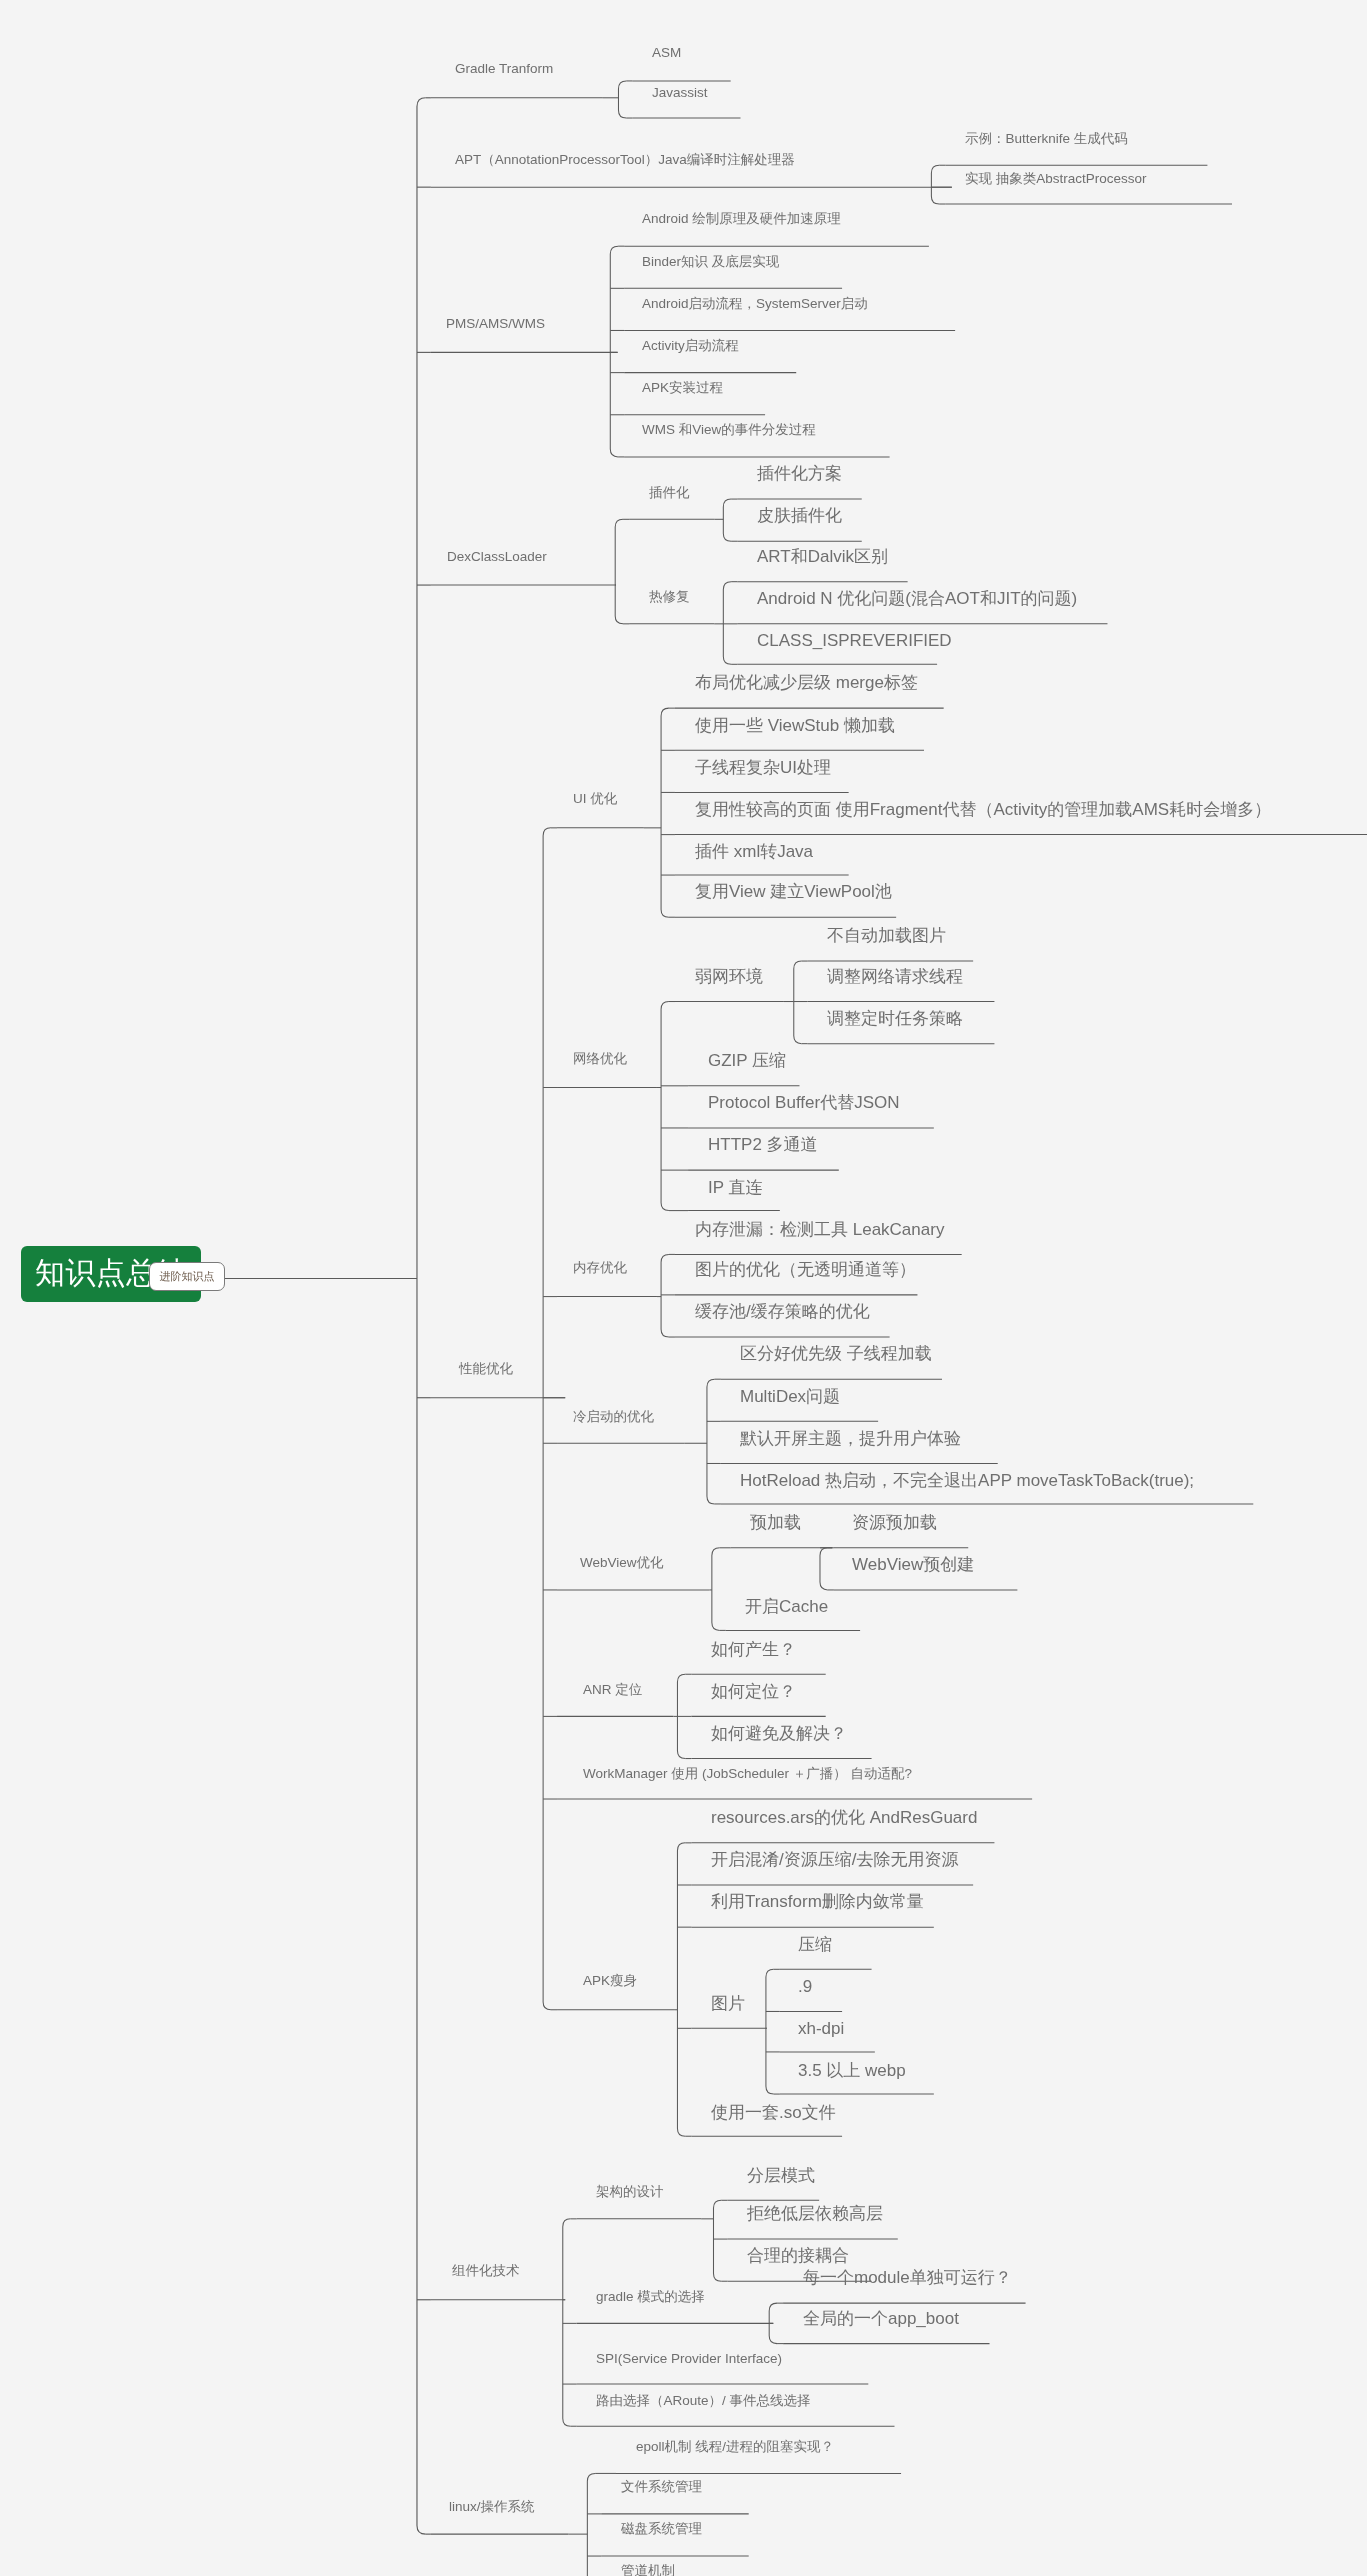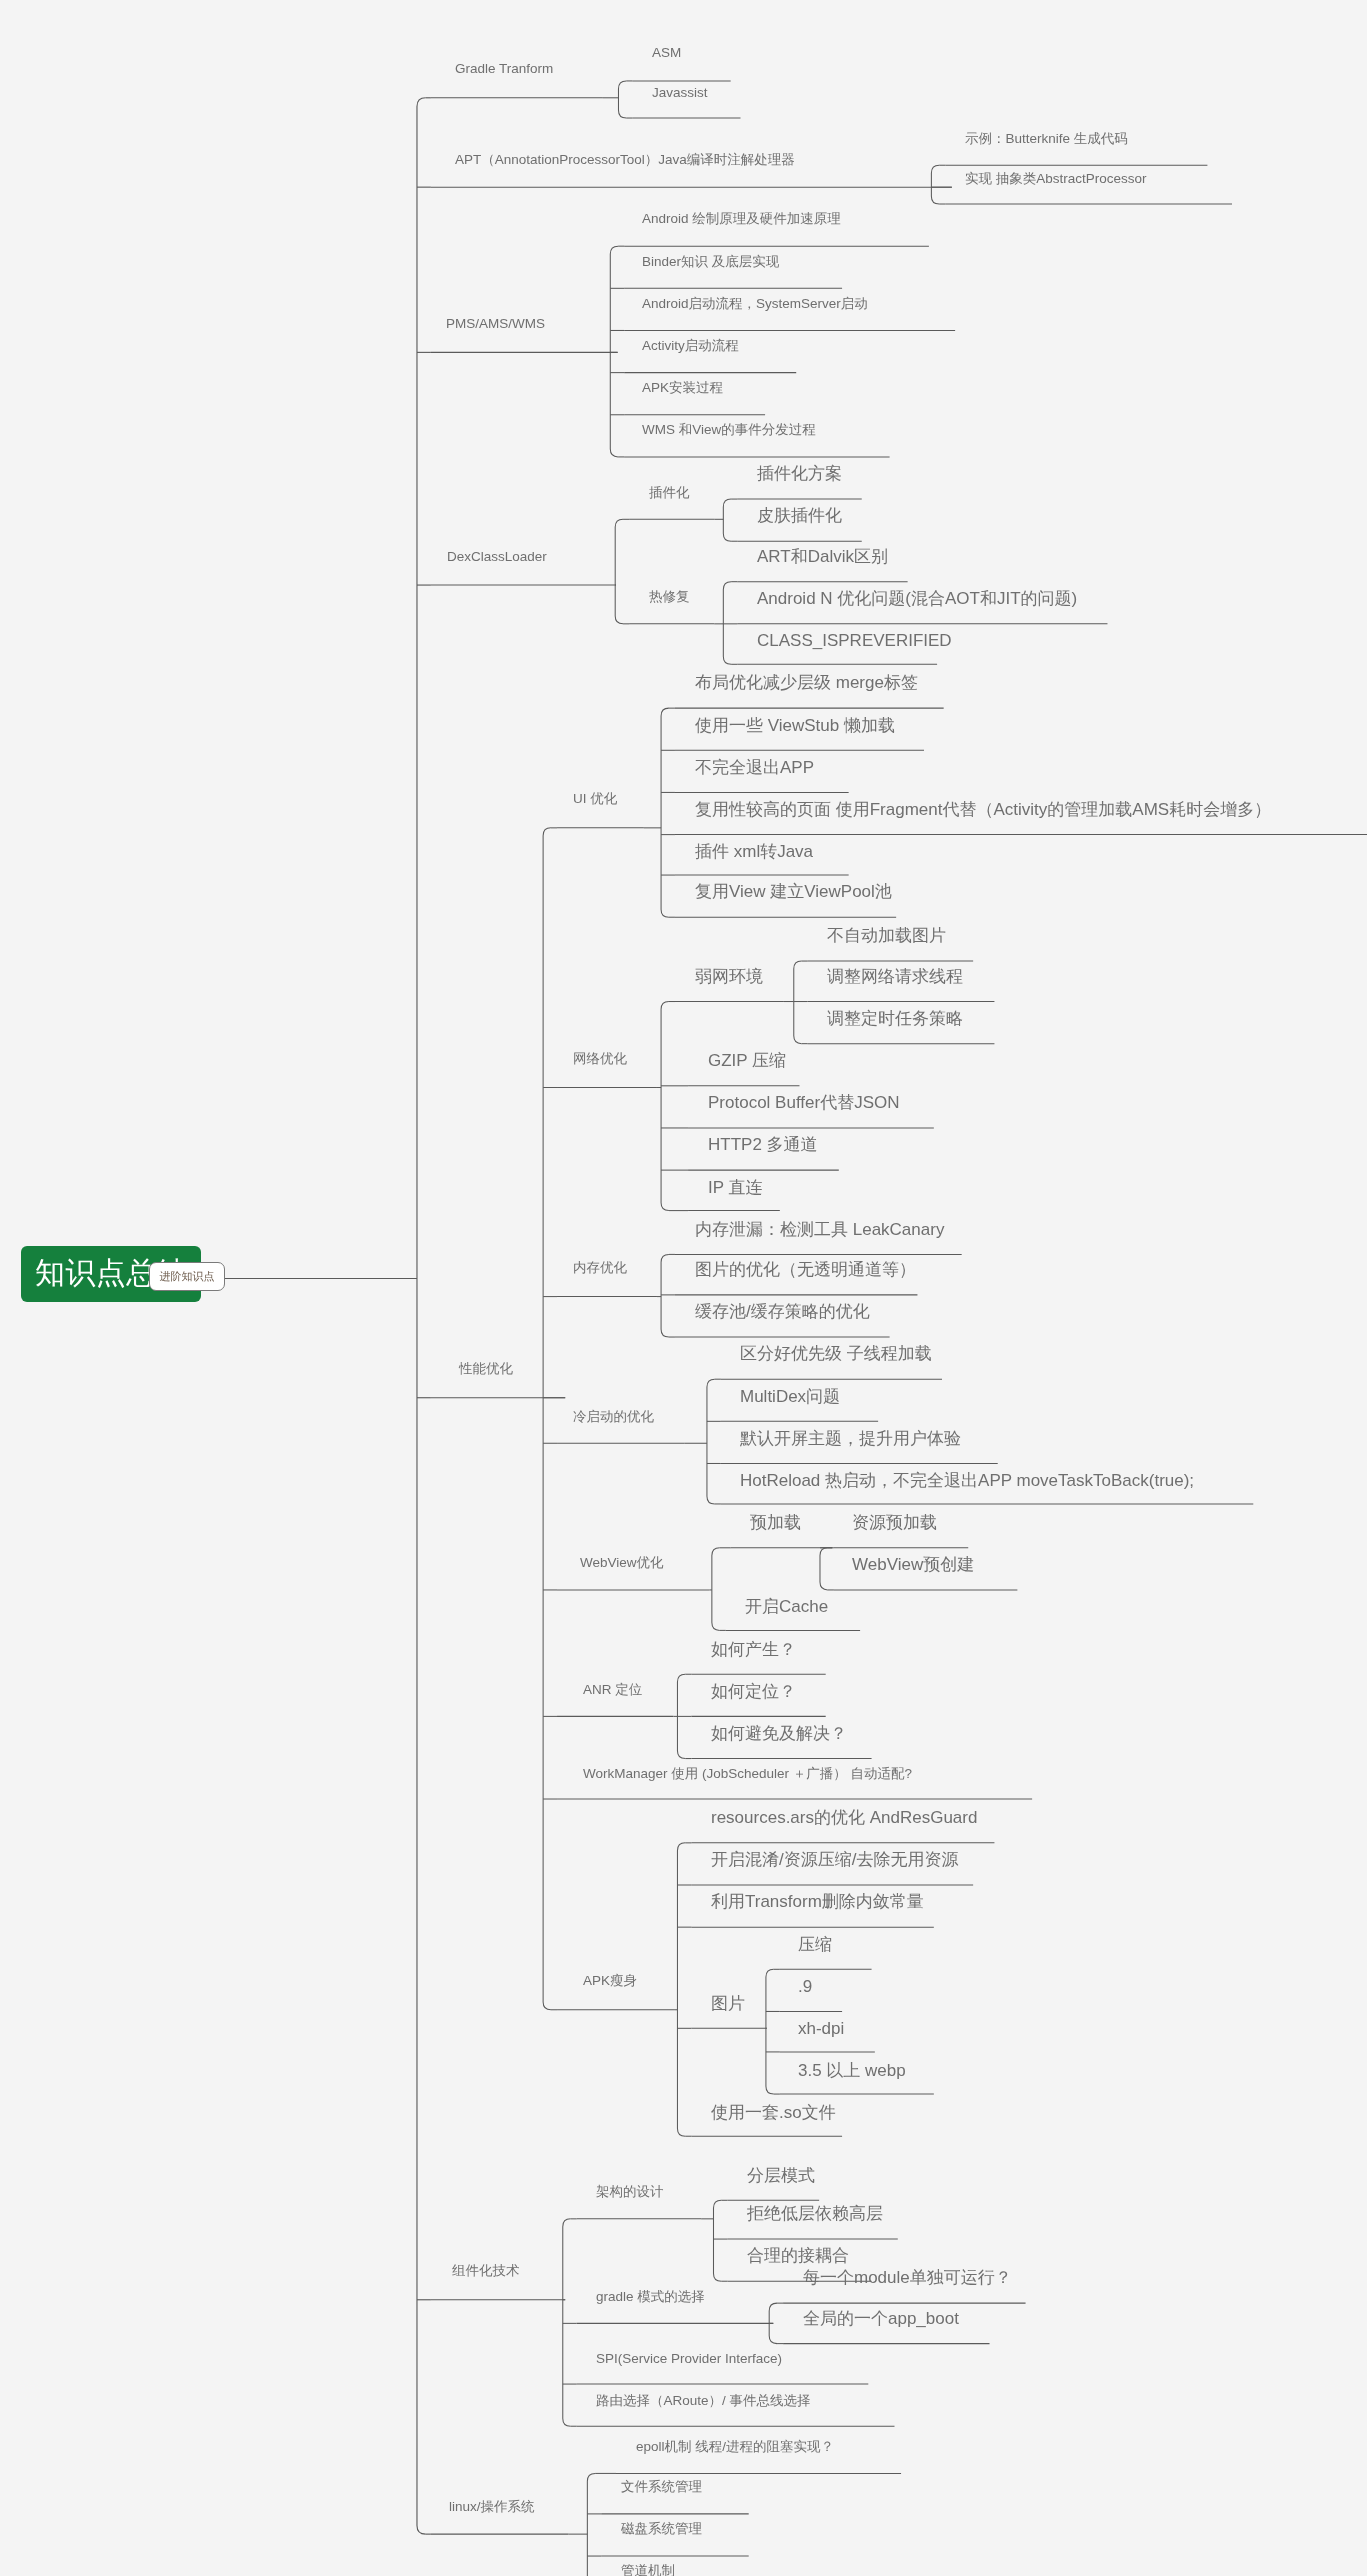--- a/index.html
+++ b/index.html
@@ -291,21 +291,21 @@
       <div class="label small" style="left: 757px; top: 465px;">插件化方案</div>
       <div class="label small" style="left: 757px; top: 507px;">皮肤插件化</div>
       <div class="label" style="left: 649px; top: 590px;">热修复</div>
       <div class="label small" style="left: 757px; top: 548px;">ART和Dalvik区别</div>
       <div class="label small" style="left: 757px; top: 590px;">Android N 优化问题(混合AOT和JIT的问题)</div>
       <div class="label small" style="left: 757px; top: 632px;">CLASS_ISPREVERIFIED</div>
       <div class="label" style="left: 459px; top: 1362px;">性能优化</div>
       <div class="label" style="left: 573px; top: 792px;">UI 优化</div>
       <div class="label small" style="left: 695px; top: 674px;">布局优化减少层级 merge标签</div>
       <div class="label small" style="left: 695px; top: 717px;">使用一些 ViewStub 懒加载</div>
-      <div class="label small" style="left: 695px; top: 759px;">不完全退出APP</div>
+      <div class="label small" style="left: 695px; top: 759px;">子线程复杂UI处理</div>
       <div class="label small" style="left: 695px; top: 801px;">复用性较高的页面 使用Fragment代替（Activity的管理加载AMS耗时会增多）</div>
       <div class="label small" style="left: 695px; top: 843px;">插件 xml转Java</div>
       <div class="label small" style="left: 695px; top: 883px;">复用View 建立ViewPool池</div>
       <div class="label" style="left: 573px; top: 1052px;">网络优化</div>
       <div class="label small" style="left: 695px; top: 968px;">弱网环境</div>
       <div class="label small" style="left: 827px; top: 927px;">不自动加载图片</div>
       <div class="label small" style="left: 827px; top: 968px;">调整网络请求线程</div>
       <div class="label small" style="left: 827px; top: 1010px;">调整定时任务策略</div>
       <div class="label small" style="left: 708px; top: 1052px;">GZIP 压缩</div>
       <div class="label small" style="left: 708px; top: 1094px;">Protocol Buffer代替JSON</div>

